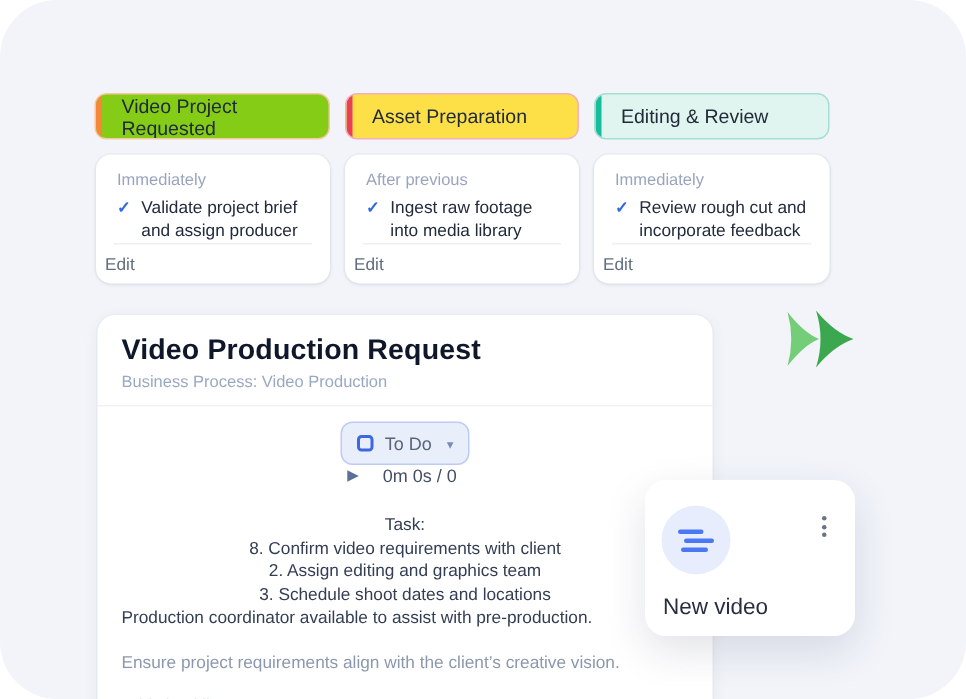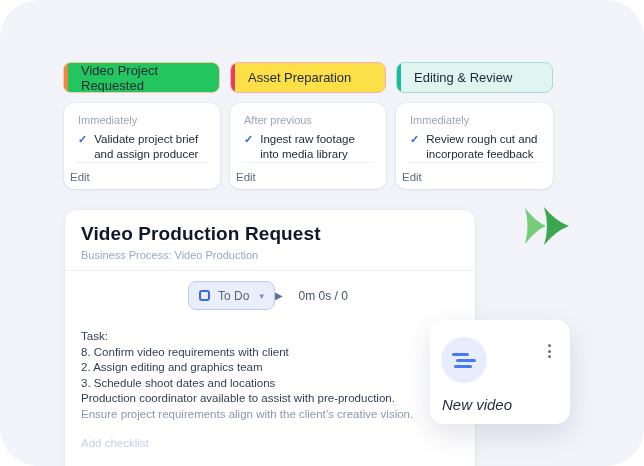--- a/index.html
+++ b/index.html
@@ -11,21 +11,21 @@
   }
 
   
   .stage-chip {
     position:absolute; top:62px; height:31px; border-radius:8px;
     display:flex; align-items:center; padding-left:17px;
     font-size:13px; font-weight:500; color:#212A39;
     border:1px solid transparent; overflow:hidden; cursor:pointer;
   }
   .stage-chip .accent-bar { position:absolute; left:0; top:0; bottom:0; width:4px; }
-  .chip-0 { left:63px;  width:157px; background:#22c55e; border-color:#F7C99E; }
+  .chip-0 { left:63px;  width:157px; background:#84cc16; border-color:#F7C99E; }
   .chip-0 .accent-bar { background:#F6873A; }
   .chip-1 { left:230px; width:156px; background:#fde047; border-color:#F3B0BC; }
   .chip-1 .accent-bar { background:#E74058; }
   .chip-2 { left:396px; width:157px; background:#E0F5EF; border-color:#A6DFD1; }
   .chip-2 .accent-bar { background:#16BD9B; }
 
   
   .stage-card {
     position:absolute; top:103px; height:86px; background:#fff;
     border-radius:10px; box-shadow:0 1px 3px rgba(25,35,60,.07), 0 0 0 1px rgba(25,35,60,.03);
@@ -47,46 +47,46 @@
   .main-panel {
     position:absolute; left:65px; top:210px; width:410px; height:280px;
     background:#fff; border-radius:12px;
     box-shadow:0 2px 10px rgba(25,35,60,.05), 0 0 0 1px rgba(25,35,60,.02);
   }
   .panel-header { padding:13px 16px 9px; }
   .panel-title { margin:0; font-size:19px; font-weight:600; color:#0f172a; letter-spacing:.1px; }
   .panel-subtitle { margin:4px 0 0; font-size:11px; color:#9AA8C2; }
   .panel-divider { height:1px; background:#EEF1F6; }
 
-  .status-row { display:flex; align-items:center; justify-content:center; padding:10px 14px 6px; }
+  .status-row { display:flex; align-items:center; justify-content:flex-start; padding:10px 14px 6px;flex-direction:column; }
   .todo-btn {
     display:flex; align-items:center; gap:8px; height:29px; padding:0 10px;
     background:#E9EEFB; border:1.5px solid #BDCCF3; border-radius:8px; cursor:pointer;
     font-family:"Liberation Sans", sans-serif;
   }
   .checkbox-icon { width:11px; height:11px; border:2px solid #3E67E2; border-radius:3px; background:transparent; }
   .todo-label { font-size:12px; color:#5A6578; }
   .chevron-down { font-size:9px; color:#7C8DB5; padding-left:2px; }
   .timer-group { display:flex; align-items:center; gap:16px; padding-right:4px; }
   .play-btn { background:none; border:none; padding:0; font-size:10px; color:#5C6F96; cursor:pointer; }
   .timer-text { font-size:12px; color:#454F66; }
 
   .description { padding:13px 16px 0; font-size:11.5px; line-height:15.5px; color:#333E54; }
-  .task-block div { margin:0; }
+  .task-block div { margin:0;text-align:center; }
   .note-primary { }
-  .note-secondary { color:#8C98AD; }
+  .note-secondary { margin-top:14px; color:#8C98AD; }
   .add-checklist { margin-top:14px; color:#C5CFE9; font-weight:500; cursor:pointer; }
 
   
   .ff-icon { position:absolute; left:524px; top:207px; }
 
   
   .new-video-card {
     position:absolute; left:430px; top:320px; width:140px; height:104px;
-    background:#fff; border-radius:14px; box-shadow:0 10px 28px rgba(30,42,80,.13); cursor:pointer;font-style:italic;
+    background:#fff; border-radius:14px; box-shadow:0 10px 28px rgba(30,42,80,.13); cursor:pointer;
   }
   .nv-avatar {
     position:absolute; left:11px; top:17px; width:46px; height:46px; border-radius:50%;
     background:#E7EDFC; display:flex; align-items:center; justify-content:center;
   }
   .kebab { position:absolute; right:17px; top:22px; display:flex; flex-direction:column; gap:2.5px; background:none; border:none; padding:2px; cursor:pointer; }
   .kebab i { width:3px; height:3px; border-radius:50%; background:#6A7488; }
   .nv-title { position:absolute; left:12px; top:76px; font-size:15px; font-weight:500; color:#272E3F; }
 </style>
 </head>

